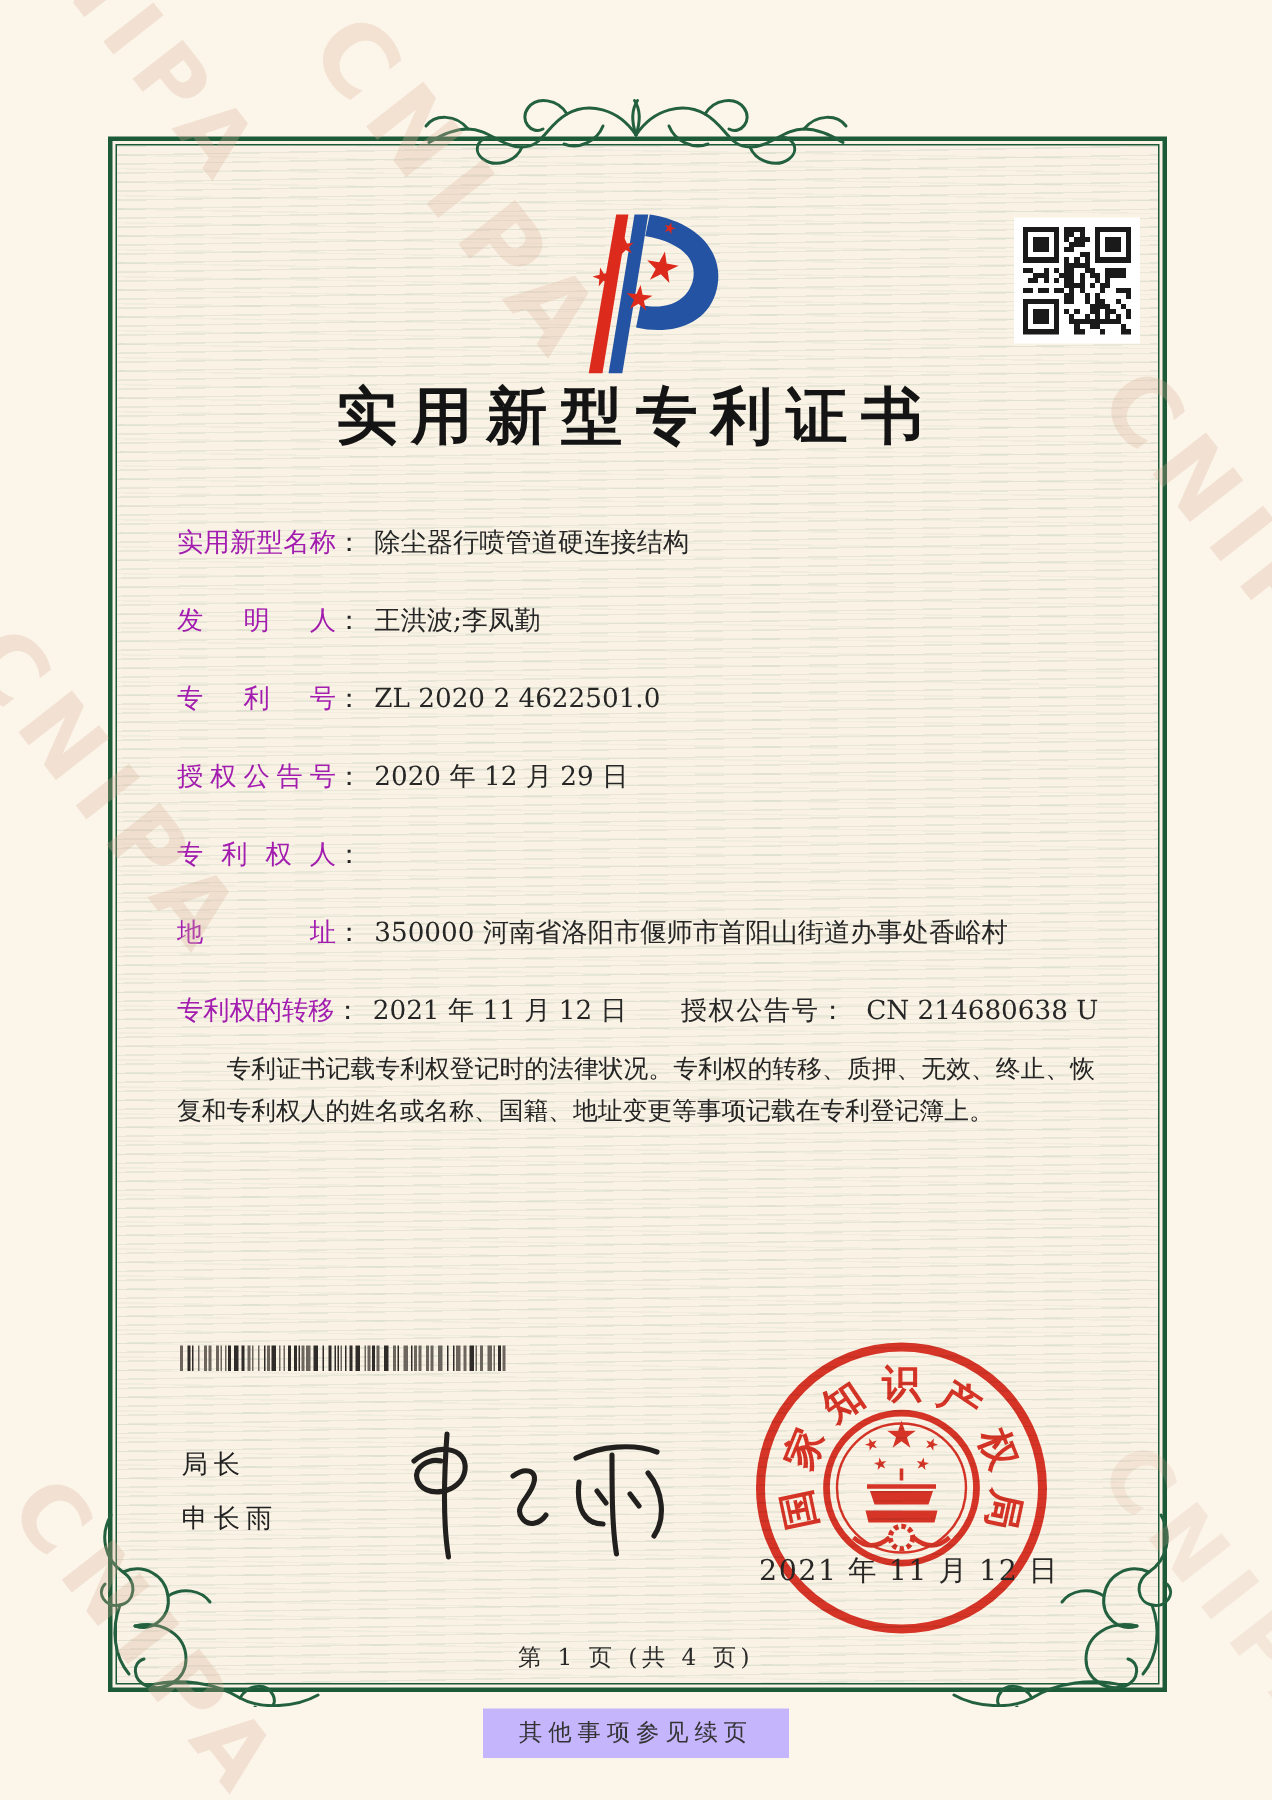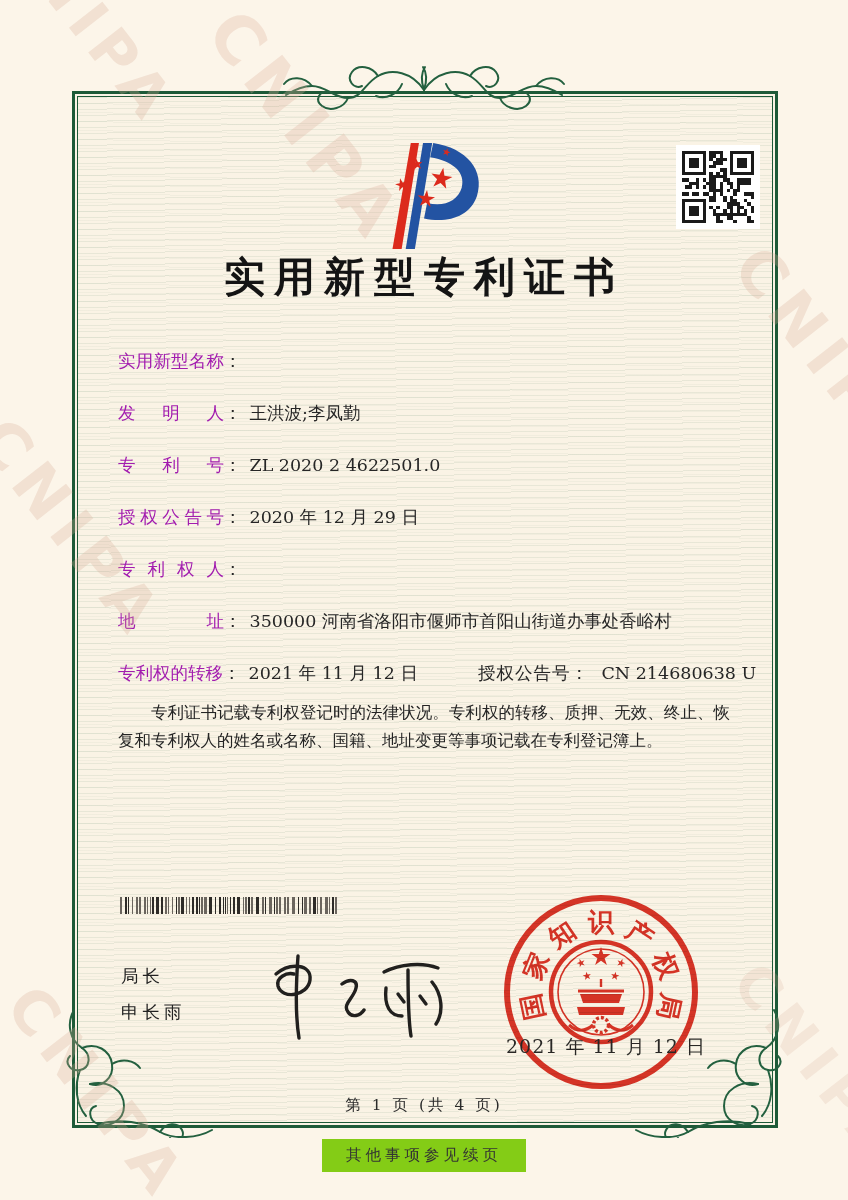--- a/index.html
+++ b/index.html
@@ -18,34 +18,34 @@
   .logo{left:352px;top:140px;width:140px;height:114px;z-index:2;}
   .qr-box{left:676px;top:145px;width:84px;height:84px;background:#ffffff;padding:6px;
           box-sizing:border-box;z-index:2;}
   .title{left:0;right:0;top:250px;text-align:center;font-size:41px;font-weight:bold;
          letter-spacing:9px;color:#141414;z-index:2;}
   .fields{left:118px;top:349px;width:612px;z-index:2;}
   .frow{display:flex;align-items:baseline;margin-bottom:28px;font-size:17.5px;white-space:nowrap;}
   .lbl{display:inline-block;width:106px;text-align:justify;text-align-last:justify;color:#a21caf;}
   .colon{color:#262626;}
   .val{margin-left:8px;color:#262626;}
-  .pair2{margin-left:60px;}
+  .pair2{margin-left:36px;}
   .pair2 .lbl2{letter-spacing:1px;color:#262626;}
   .paras{left:118px;top:699px;width:612px;font-size:16.5px;line-height:27.5px;
          text-align:justify;color:#242424;z-index:2;}
   .paras p{margin:0;text-indent:2em;}
   .barcode{left:120px;top:897px;width:216px;height:17px;display:flex;z-index:2;}
   .barcode i{display:block;height:100%;flex:none;}
   .sig-title{left:121px;top:964px;font-size:17.5px;letter-spacing:4px;z-index:2;color:#222;}
   .sig-name{left:121px;top:1000px;font-size:17.5px;letter-spacing:4px;z-index:2;color:#222;}
   .sig-svg{left:246px;top:944px;width:210px;height:98px;z-index:2;}
   .seal{left:500px;top:891px;width:202px;height:202px;z-index:4;opacity:.94;mix-blend-mode:multiply;}
   .page-info{left:0;right:0;top:1095px;text-align:center;font-size:15.5px;letter-spacing:3px;
              color:#2a2a2a;z-index:2;}
-  .cont-note{left:50%;top:1139px;transform:translateX(-50%);background:#84cc16;
+  .cont-note{left:50%;top:1139px;transform:translateX(-50%);background:#c4b5fd;
              padding:6px 24px;font-size:15.5px;letter-spacing:4px;color:#333;z-index:3;}
   .orn-top{left:50%;top:60px;transform:translateX(-50%);width:300px;height:58px;z-index:3;}
   .orn-bl{left:56px;top:1006px;width:168px;height:132px;z-index:3;}
   .orn-br{left:624px;top:1006px;width:168px;height:132px;z-index:3;transform:scaleX(-1);}
   .wm{position:absolute;font-family:"DejaVu Sans","Liberation Sans",sans-serif;font-weight:bold;
       transform:rotate(52deg);letter-spacing:10px;pointer-events:none;z-index:5;
       color:rgba(216,172,150,0.28);}
   .wm1{left:-34px;top:-14px;font-size:58px;}
   .wm2{left:170px;top:88px;font-size:66px;color:rgba(222,180,158,0.30);}
   .wm3{left:698px;top:320px;font-size:62px;}
@@ -333,20 +333,21 @@
         <rect x="19" y="20" width="1" height="1"></rect>
         <rect x="20" y="20" width="1" height="1"></rect>
       </svg></div>
 
   <div class="abs title">实用新型专利证书</div>
 
   <div class="abs fields">
     <div class="frow">
       <span class="lbl">实用新型名称</span>
         <span class="colon">：</span>
+      <span class="val">除尘器行喷管道硬连接结构</span>
     </div>
     <div class="frow">
       <span class="lbl">发明人</span>
         <span class="colon">：</span>
       <span class="val">王洪波;李凤勤</span>
     </div>
     <div class="frow">
       <span class="lbl">专利号</span>
         <span class="colon">：</span>
       <span class="val">ZL 2020 2 4622501.0</span>

